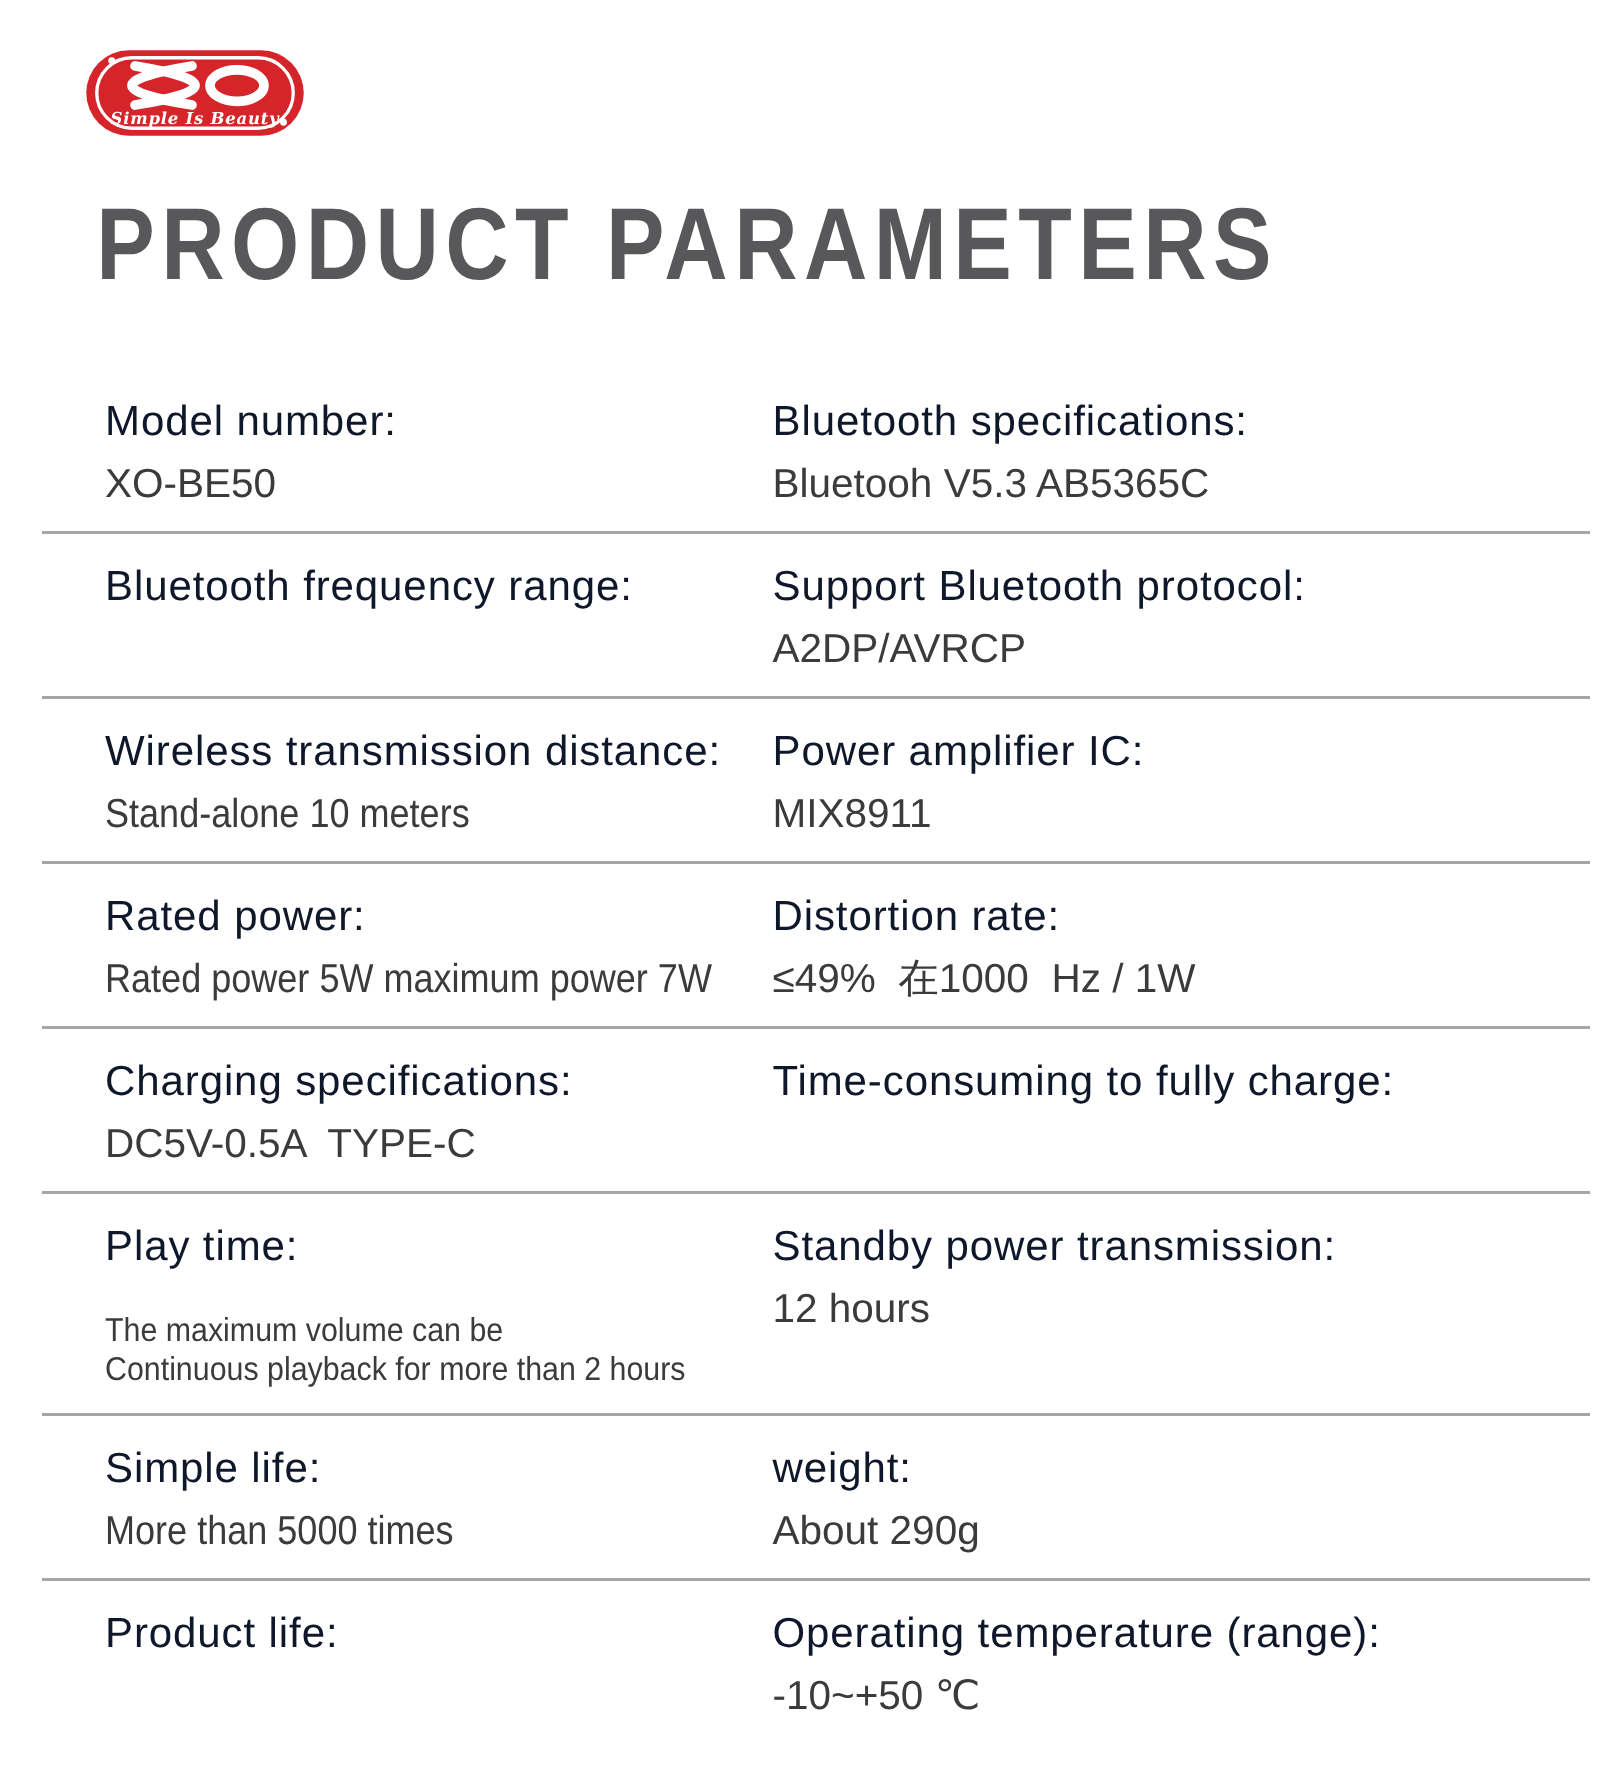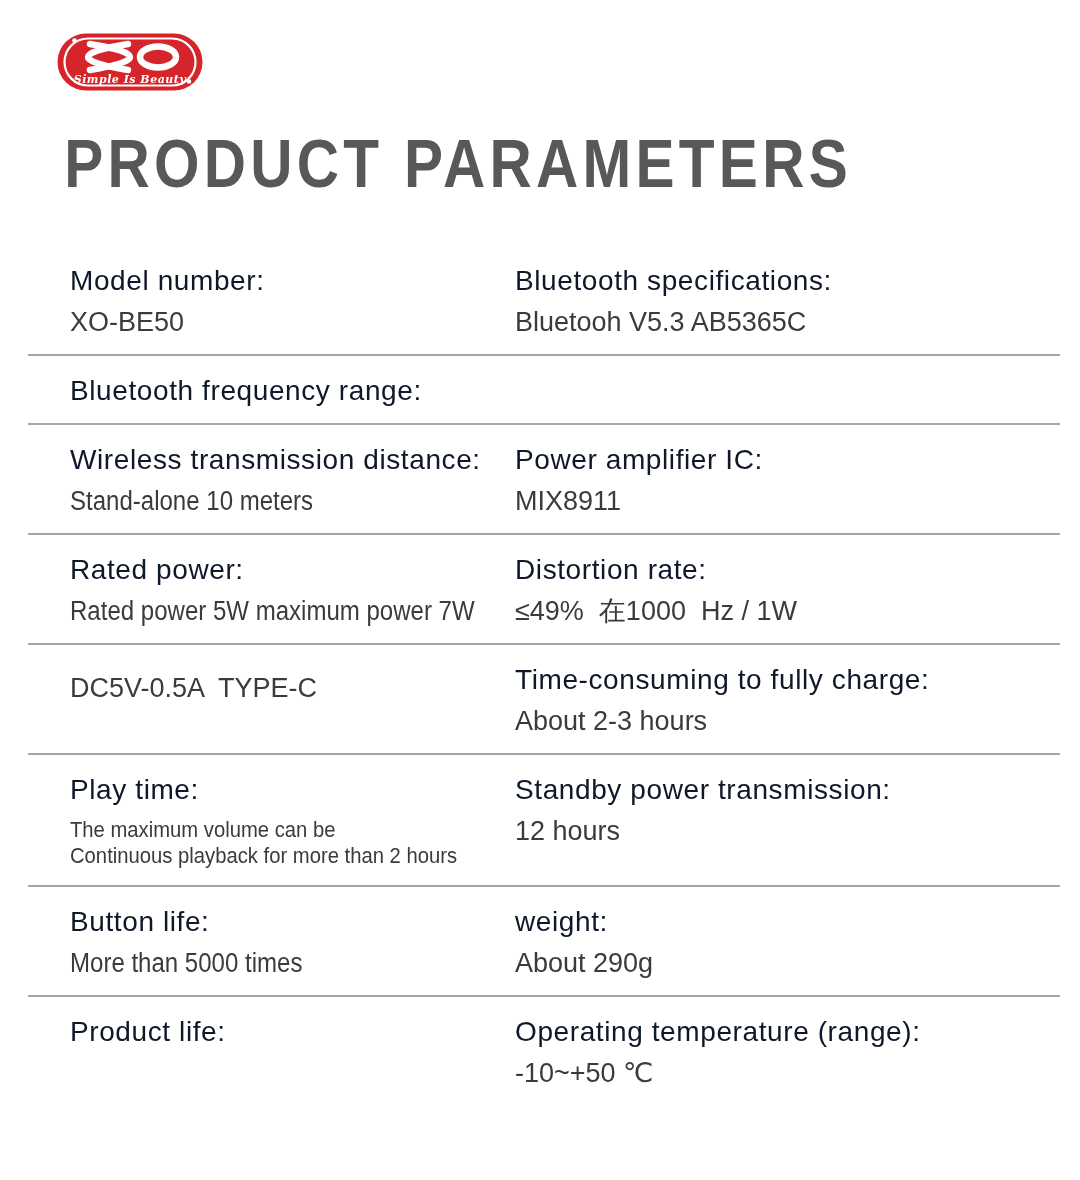--- a/index.html
+++ b/index.html
@@ -31,21 +31,21 @@
   .cell-left { padding-left:42px; }
   .spec-label {
     font-size:28px; color:#0f172a; letter-spacing:0.6px;
     line-height:33px; white-space:pre;
   }
   .spec-value {
     font-size:27px; color:#3b3b3d; font-weight:500;
     margin-top:9px; line-height:32px; white-space:pre;
   }
   .narrow { transform:scaleX(0.89); transform-origin:left center; }
-  .multiline { margin-top:11px; }
+  .multiline { margin-top:27px; }
   .multiline .line {
     font-size:22px; color:#3b3b3d; font-weight:500;
     line-height:26px; white-space:pre;
     transform:scaleX(0.92); transform-origin:left center;
   }
 </style>
 </head>
 <body>
 
 <div class="logo">
@@ -77,20 +77,24 @@
     <div class="cell-right">
       <div class="spec-label">Bluetooth specifications:</div>
       <div class="spec-value">Bluetooh V5.3 AB5365C</div>
     </div>
   </div>
 
   <div class="spec-row">
     <div class="cell-left">
       <div class="spec-label">Bluetooth frequency range:</div>
     </div>
+    <div class="cell-right">
+      <div class="spec-label">Support Bluetooth protocol:</div>
+      <div class="spec-value">A2DP/AVRCP</div>
+    </div>
   </div>
 
   <div class="spec-row">
     <div class="cell-left">
       <div class="spec-label">Wireless transmission distance:</div>
       <div class="spec-value narrow">Stand-alone 10 meters</div>
     </div>
     <div class="cell-right">
       <div class="spec-label">Power amplifier IC:</div>
       <div class="spec-value">MIX8911</div>
@@ -103,45 +107,45 @@
       <div class="spec-value narrow">Rated power 5W maximum power 7W</div>
     </div>
     <div class="cell-right">
       <div class="spec-label">Distortion rate:</div>
       <div class="spec-value">≤49%  在1000  Hz / 1W</div>
     </div>
   </div>
 
   <div class="spec-row">
     <div class="cell-left">
+      <div class="spec-label">Charging specifications:</div>
       <div class="spec-value">DC5V-0.5A  TYPE-C</div>
     </div>
     <div class="cell-right">
       <div class="spec-label">Time-consuming to fully charge:</div>
-      <div class="spec-value">About 2-3 hours</div>
     </div>
   </div>
 
   <div class="spec-row">
     <div class="cell-left">
       <div class="spec-label">Play time:</div>
       <div class="multiline">
         <div class="line">The maximum volume can be</div>
         <div class="line">Continuous playback for more than 2 hours</div>
       </div>
     </div>
     <div class="cell-right">
       <div class="spec-label">Standby power transmission:</div>
       <div class="spec-value">12 hours</div>
     </div>
   </div>
 
   <div class="spec-row">
     <div class="cell-left">
-      <div class="spec-label">Button life:</div>
+      <div class="spec-label">Simple life:</div>
       <div class="spec-value narrow">More than 5000 times</div>
     </div>
     <div class="cell-right">
       <div class="spec-label">weight:</div>
       <div class="spec-value">About 290g</div>
     </div>
   </div>
 
   <div class="spec-row">
     <div class="cell-left">

